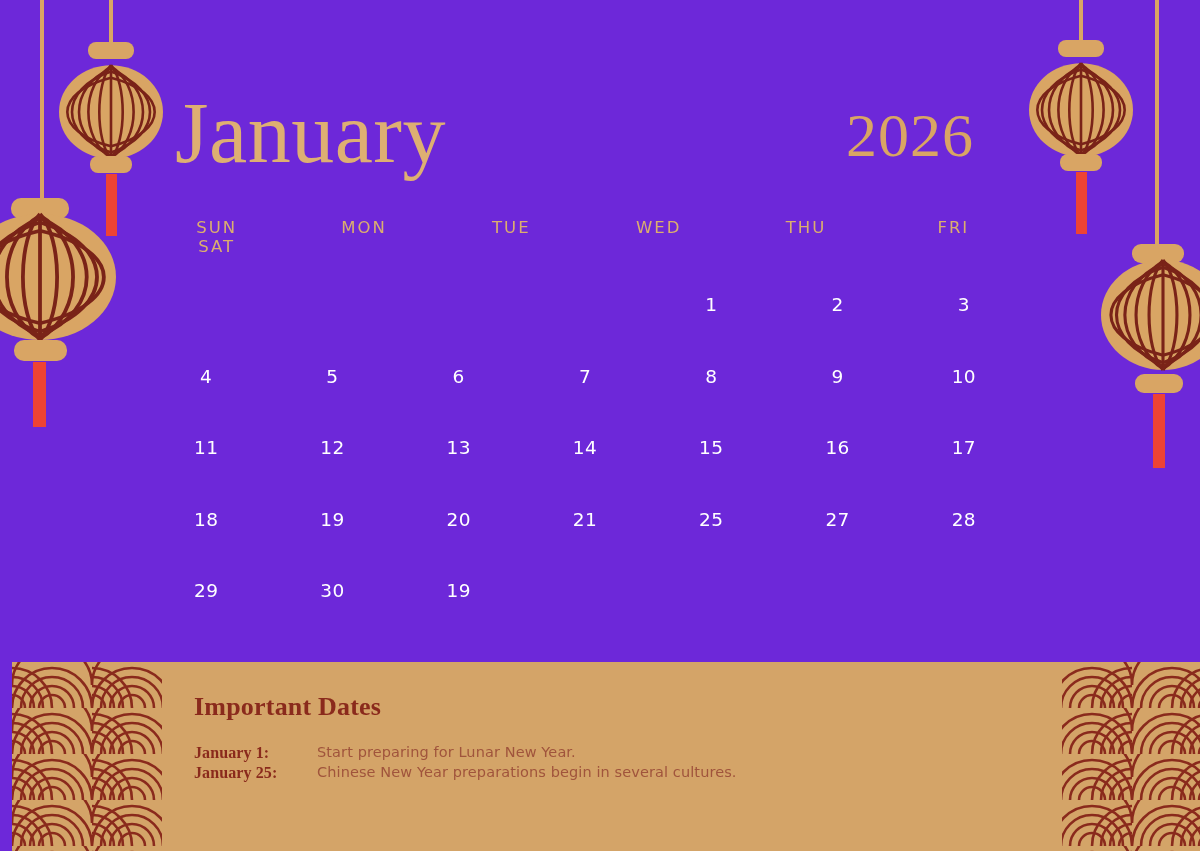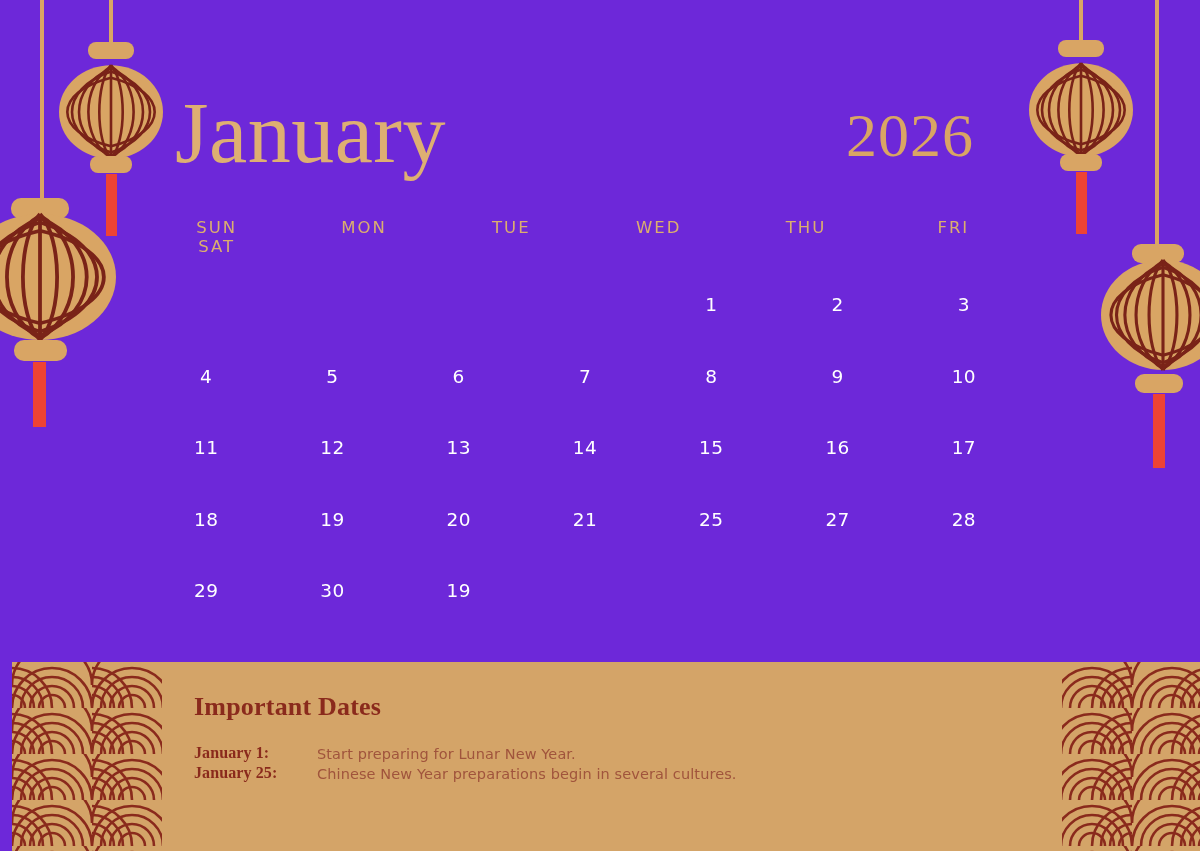--- a/index.html
+++ b/index.html
@@ -107,21 +107,21 @@
   .imp-title{
     font-family:"Liberation Serif", serif;
     font-weight:bold;
     font-size:26px;
     color:#8A2A1C;
     letter-spacing:0.2px;
     margin:0 0 22px 0;
   }
   .evt{
     display:flex;
-    align-items:flex-end;
+    align-items:flex-start;
     margin-bottom:2px;
   }
   .evt-date{
     width:123px;
     flex:0 0 123px;
     font-family:"Liberation Serif", serif;
     font-weight:bold;
     font-size:16px;
     color:#8A2A1C;
     letter-spacing:0.1px;

